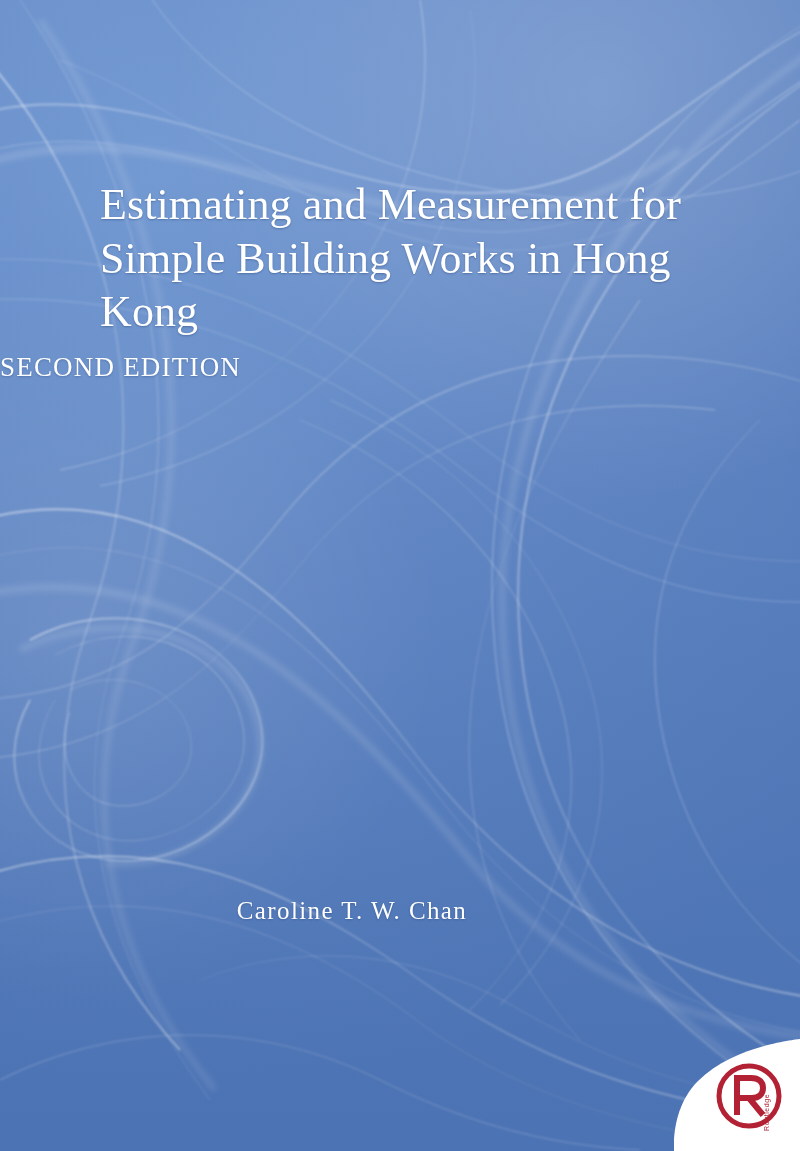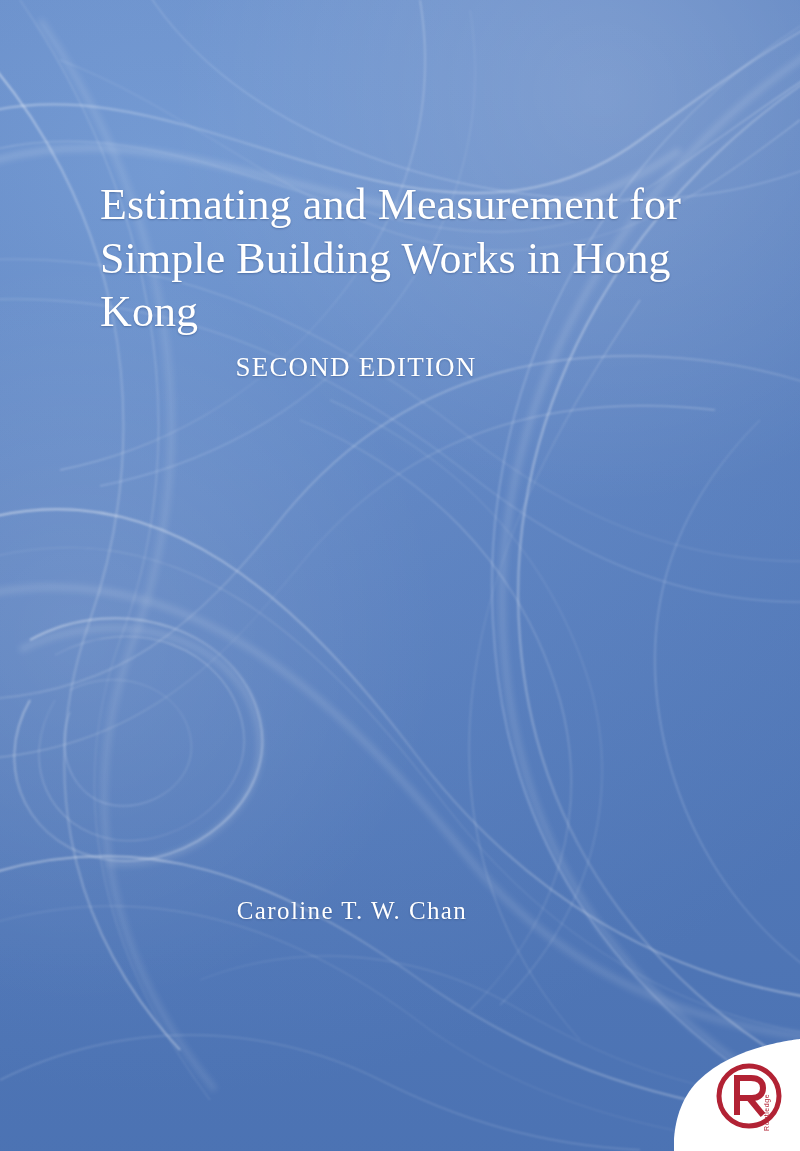--- a/index.html
+++ b/index.html
@@ -56,21 +56,21 @@
     line-height: 1.22;
     font-weight: 400;
     letter-spacing: 0.1px;
     text-shadow: 0 1px 2px rgba(20,45,95,0.35);
   }
   .edition {
     position: absolute;
     left: 0;
     top: 352px;
     width: 712px;
-    text-align: center;
+    text-align: left;
     color: #ffffff;
     font-size: 27px;
     letter-spacing: 1.2px;
     text-shadow: 0 1px 2px rgba(20,45,95,0.30);
   }
   .author {
     position: absolute;
     left: 0;
     top: 897px;
     width: 704px;

